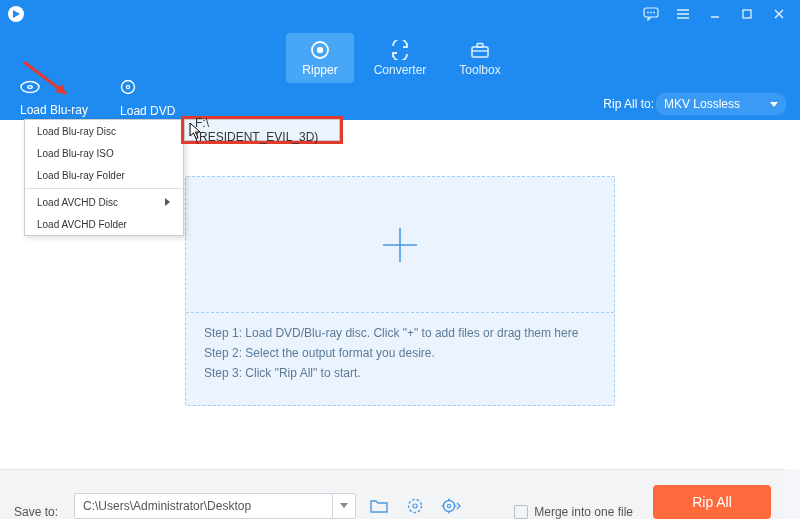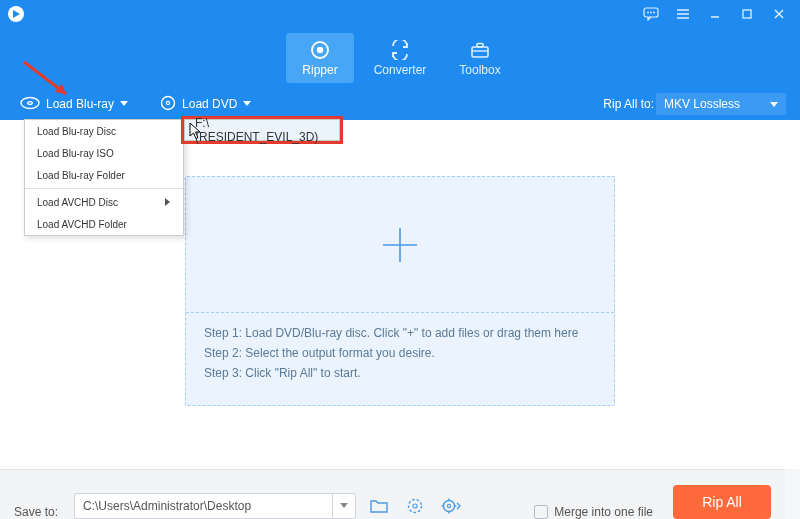--- a/index.html
+++ b/index.html
@@ -15,26 +15,26 @@
 
   
   .tabs { height: 60px; background: #1f8bf0; display:flex; align-items:center; justify-content:center; gap: 12px; }
   .tab { width: 68px; height: 50px; border-radius: 4px; display:flex; flex-direction:column; align-items:center; justify-content:center; color:#dff0ff; font-size: 12px; cursor:pointer; }
   .tab.active { background:#48a6f6; color:#fff; }
   .tab .ticon { height: 22px; display:flex; align-items:center; justify-content:center; }
   .tab .tlabel { margin-top: 2px; }
 
   
   .loadbar { height: 32px; background: #1f8bf0; padding: 0 14px; display:flex; align-items:center; color:#fff; font-size: 12px; position:relative; }
-  .loadbtn { display:flex; align-items:center; gap:6px; padding: 4px 6px; cursor:pointer; }
+  .loadbtn { display:flex; align-items:flex-start; gap:6px; padding: 4px 6px; cursor:pointer;flex-direction:column; }
   .loadbtn .chev svg { display:block; }
   .loadbar .sep { width: 20px; }
   .loadbar .spacer { flex:1; }
   .riptxt { margin-right: 2px; }
-  .ripsel { width: 130px; height: 22px; background:#3b9af3; border-radius: 2px; padding: 0 8px; display:flex; align-items:center; justify-content:space-between; font-size: 12px; cursor:pointer; }
+  .ripsel { width: 130px; height: 22px; background:#3b9af3; border-radius: 9px; padding: 0 8px; display:flex; align-items:center; justify-content:space-between; font-size: 12px; cursor:pointer; }
 
   
   .menu { position:absolute; top: 119px; left: 24px; width: 160px; background:#fff; border:1px solid #ccc; box-shadow: 2px 2px 6px rgba(0,0,0,.15); font-size: 10px; z-index: 20; }
   .menu .mitem { height: 22px; padding: 0 12px; display:flex; align-items:center; justify-content:space-between; cursor:pointer; }
   .menu .divider { height:1px; background:#e0e0e0; margin: 2px 0; }
 
   
   .submenu { position:absolute; top: 119px; left: 184px; width: 156px; height: 22px; background:#fff; border:1px solid #c7c7c7; outline: 3px solid #e23b2e; font-size: 12px; display:flex; align-items:center; padding: 0 10px; z-index: 20; cursor:pointer; }
   .submenu .sel { position:absolute; inset:0; background:#d3e7fb; opacity:.45; }
   .submenu span { position:relative; }
@@ -53,21 +53,21 @@
   .steps { position:absolute; top: 146px; left: 18px; right: 18px; font-size: 12px; color:#5d7a96; line-height: 20px; }
 
   
   .bottom { position:absolute; bottom:0; left:0; right:15px; height: 50px; background:#f3f4f6; border-top: 1px solid #e2e4e8; display:flex; align-items:flex-end; padding: 0 14px; font-size: 12px; color:#555; }
   .pathbox { display:flex; align-items:center; margin-left: 16px; }
   .pathinput { width: 258px; height: 26px; border:1px solid #d0d3d9; background:#fff; padding: 0 8px; font-size: 12px; color:#555; border-right:none; border-radius: 2px 0 0 2px; }
   .pathchev { width: 24px; height: 26px; border:1px solid #d0d3d9; background:#fff; border-radius:0 2px 2px 0; display:flex; align-items:center; justify-content:center; cursor:pointer; }
   .iconbtn { width: 26px; height: 26px; margin-left: 10px; display:flex; align-items:center; justify-content:center; color:#329af0; cursor:pointer; }
   .bottom .spacer { flex:1; }
   .chk { width:14px; height:14px; border:1px solid #b8bcc4; border-radius:2px; margin-right:6px; cursor:pointer; }
-  .ripall { width: 98px; height: 34px; margin-left: 20px; background:#ff6a3c; color:#fff; border:none; border-radius:4px; font-size:14px; cursor:pointer; }
+  .ripall { width: 118px; height: 34px; margin-left: 20px; background:#ff6a3c; color:#fff; border:none; border-radius:4px; font-size:14px; cursor:pointer; }
 </style>
 </head>
 <body>
 
 <div class="titlebar">
   <div class="logo">
     <svg width="10" height="10" viewBox="0 0 10 10">
         <path d="M2 1 L9 5 L2 9 Z" fill="#1f8bf0"></path>
       </svg>
   </div>

